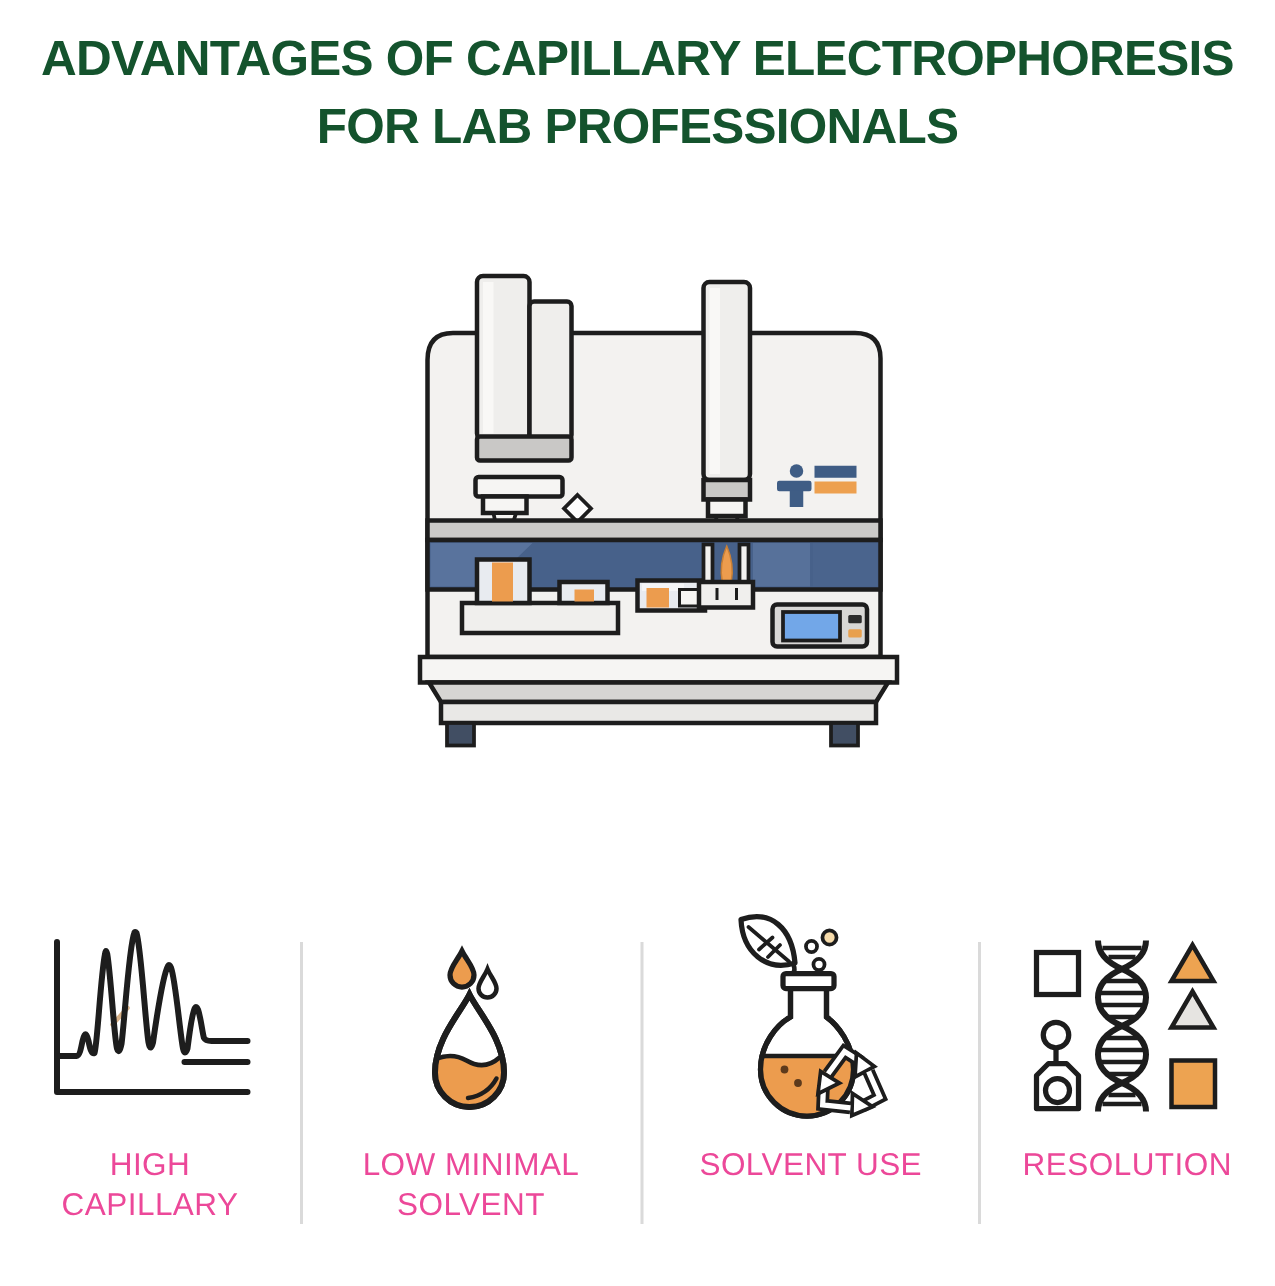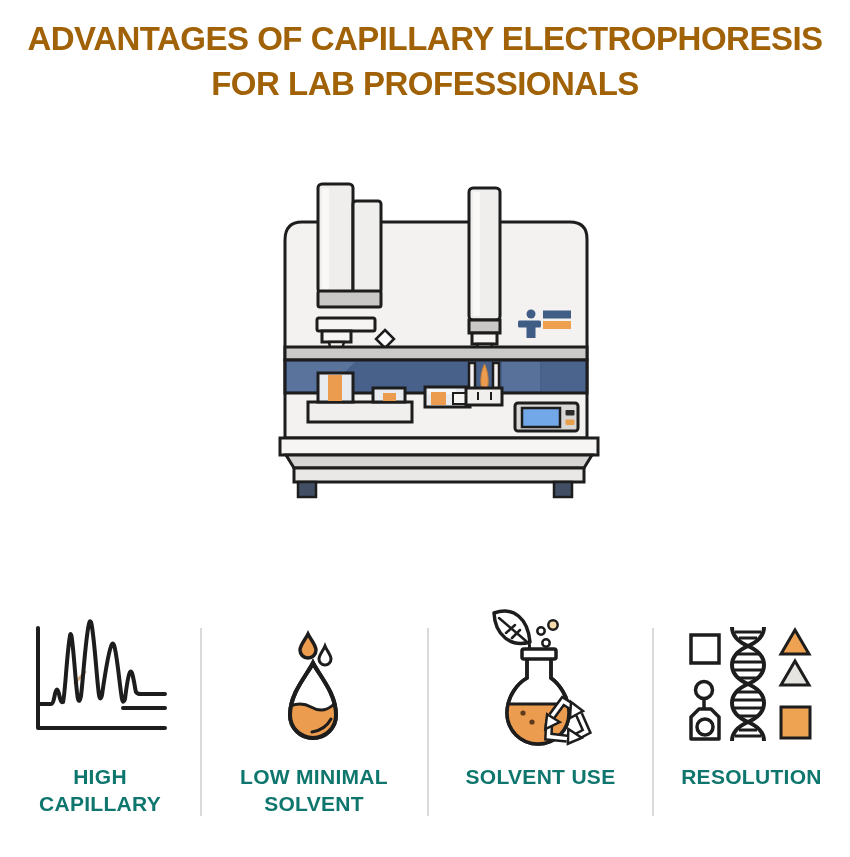--- a/index.html
+++ b/index.html
@@ -3,30 +3,30 @@
 <meta charset="utf-8">
 <style>
   html,body{margin:0;padding:0;}
   body{
     width:850px;height:857px;position:relative;overflow:hidden;
     background:#ffffff;font-family:"Liberation Sans", sans-serif;
   }
   .title{
     position:absolute;top:16px;left:0;width:850px;text-align:center;
     font-weight:bold;font-size:33px;line-height:45px;letter-spacing:-0.5px;
-    color:#a16207;
+    color:#14532d;
   }
   .instrument{position:absolute;left:250px;top:160px;width:350px;height:345px;}
   .features{position:absolute;left:0;top:595px;width:850px;height:240px;
     display:grid;grid-template-columns:200px 228px 225px 197px;}
   .feature{display:flex;flex-direction:column;align-items:center;}
   .icon-box{height:162px;display:flex;align-items:center;justify-content:center;width:100%;}
   .feature-label{
-    margin-top:6px;text-align:center;font-weight:bold;font-size:21px;
-    line-height:27px;letter-spacing:0.3px;color:#0f766e;
+    margin-top:6px;text-align:center;font-weight:normal;font-size:21px;
+    line-height:27px;letter-spacing:0.3px;color:#ec4899;
   }
   .divider{position:absolute;top:628px;height:188px;width:2px;background:#dadada;}
   .div1{left:200px}.div2{left:427px}.div3{left:652px}
 </style>
 </head>
 <body>
 
 <div class="title">
   <div>ADVANTAGES OF CAPILLARY ELECTROPHORESIS</div>
   <div>FOR LAB PROFESSIONALS</div>

